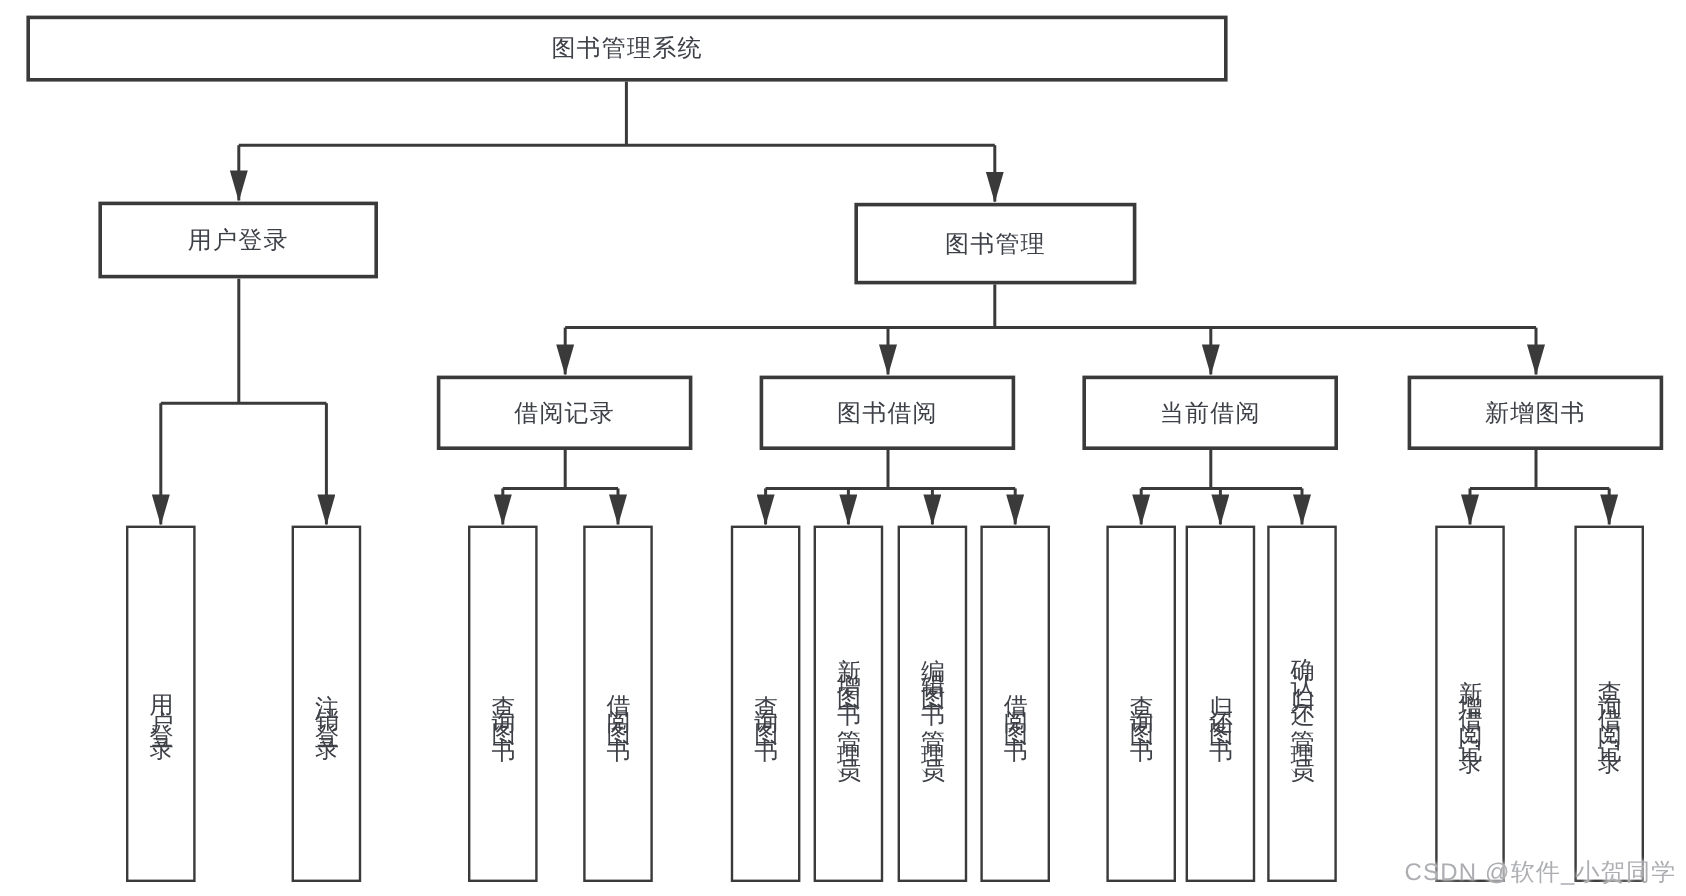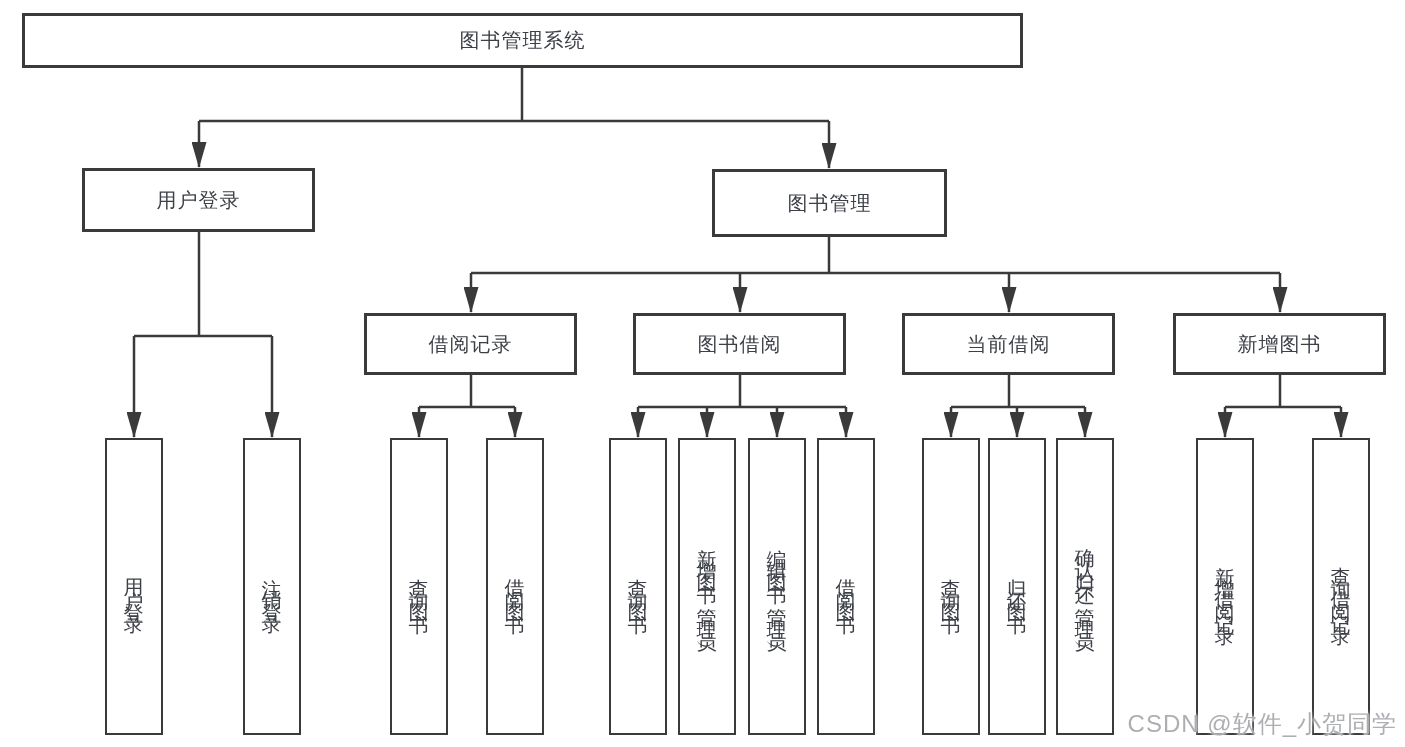--- a/index.html
+++ b/index.html
@@ -15,21 +15,21 @@
   }
   .node .hlabel{white-space:nowrap;}
   .leaf{border-width:2.5px;}
   .leaf .vlabel{
     writing-mode:vertical-rl;text-orientation:mixed;
     letter-spacing:12px;line-height:1;white-space:nowrap;
     color:#3d4047;font-size:20px;
   }
   .watermark{
     position:absolute;right:8px;bottom:7px;z-index:3;
-    font-size:24px;color:#adaeb2;letter-spacing:1px;white-space:nowrap;
+    font-size:20px;color:#adaeb2;letter-spacing:1px;white-space:nowrap;
     text-shadow:0 0 3px #ffffff,0 0 5px #ffffff;
   }
 </style>
 </head>
 <body>
 
 <div class="stage">
 
   <svg class="wires" width="1405" height="747" viewBox="0 0 1405 747">
     <defs>

